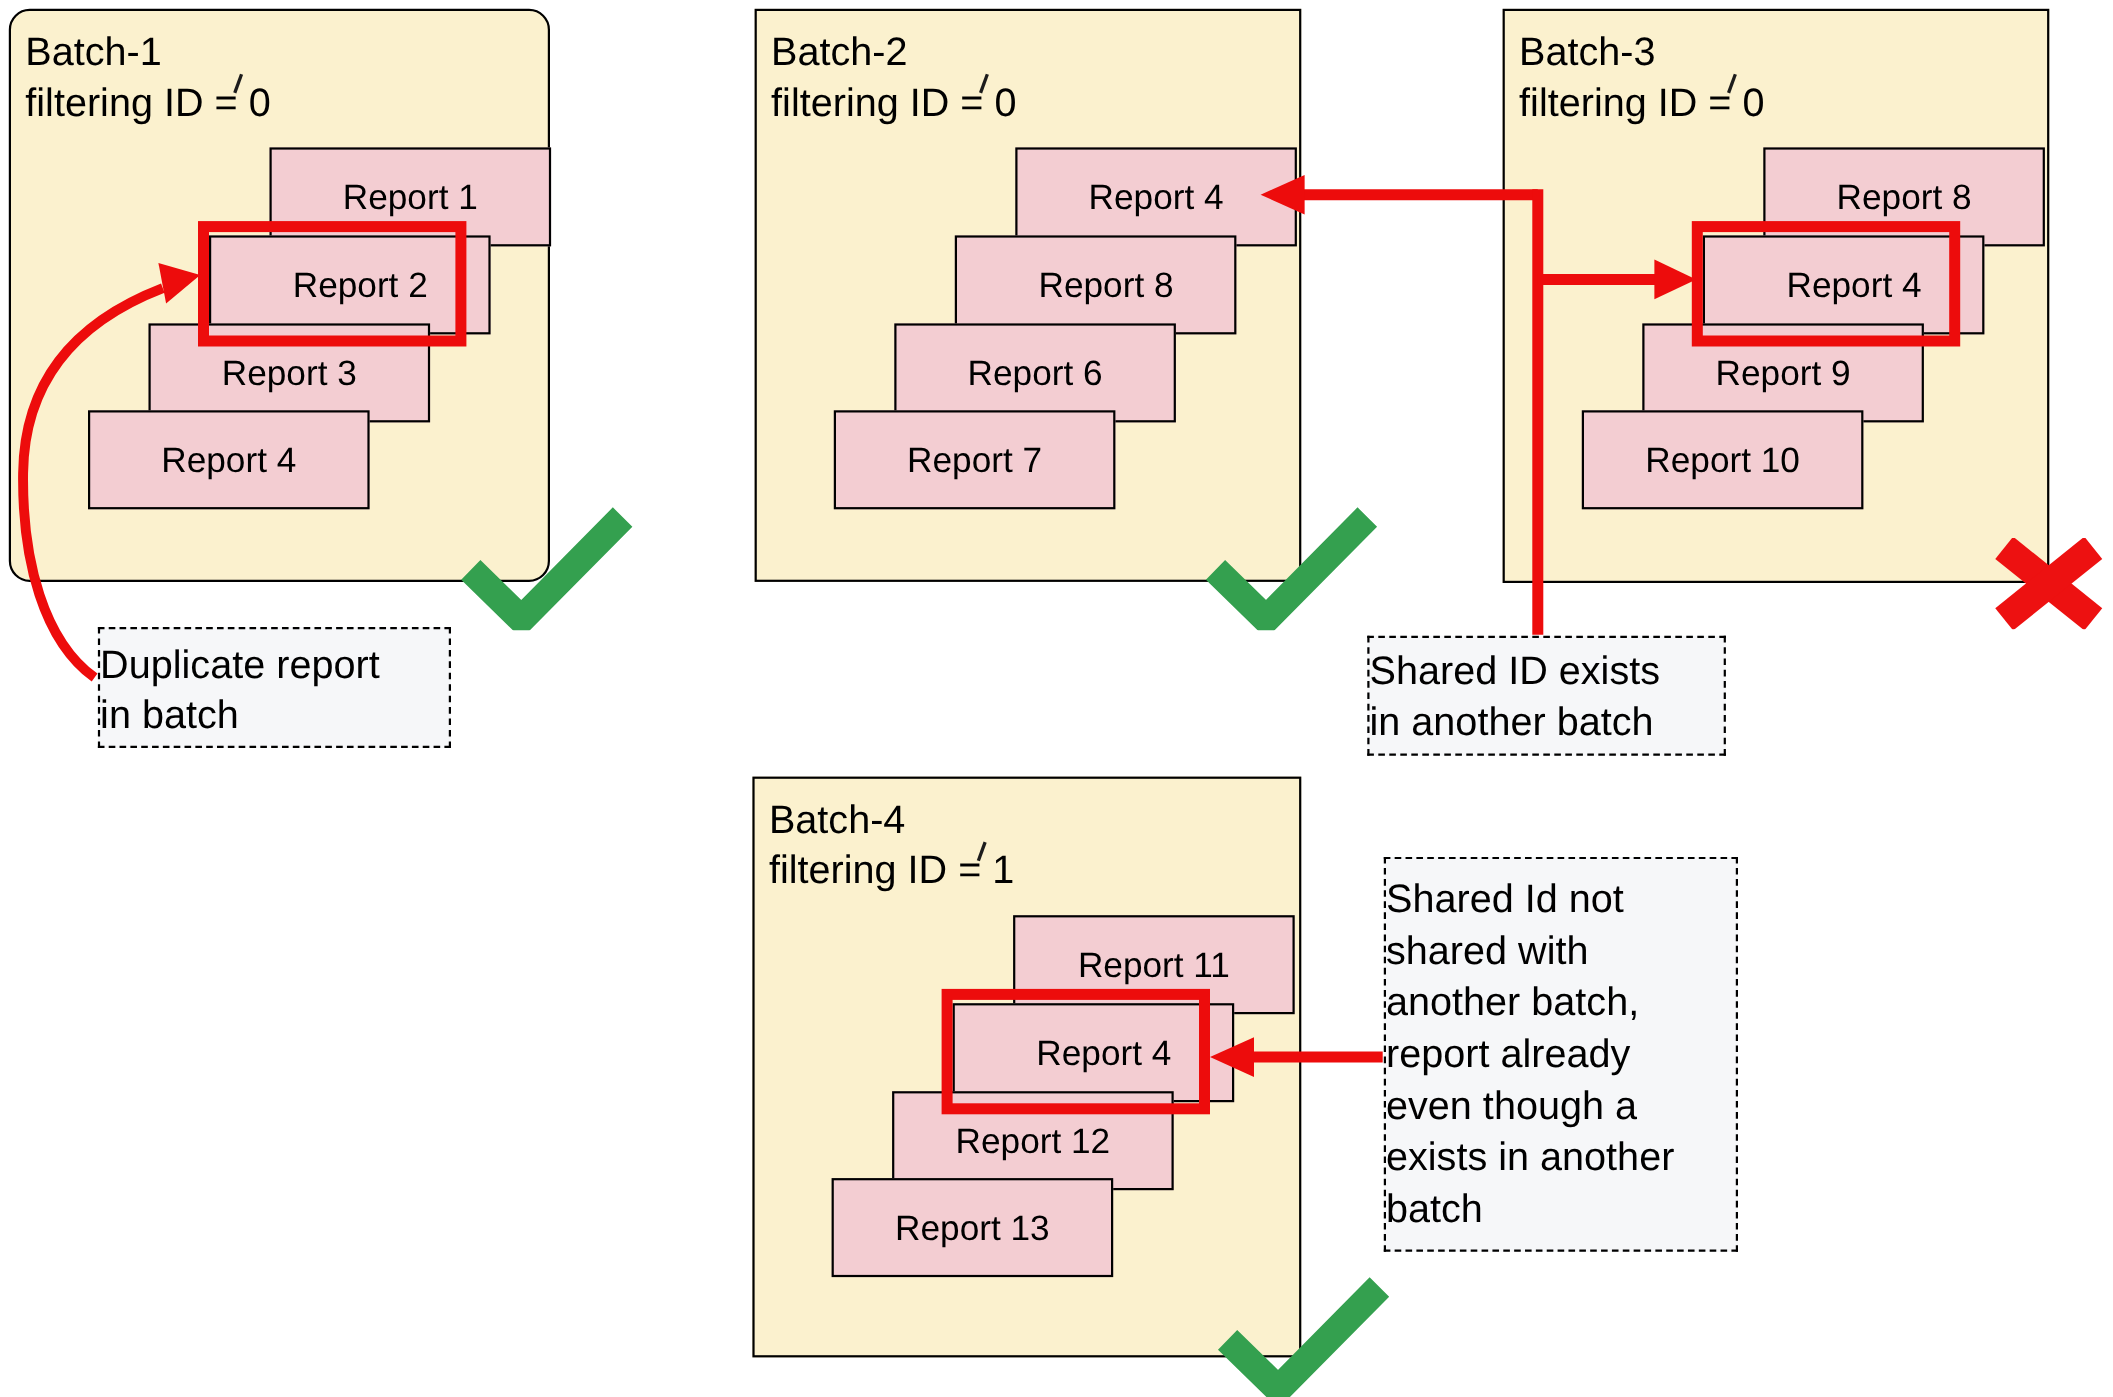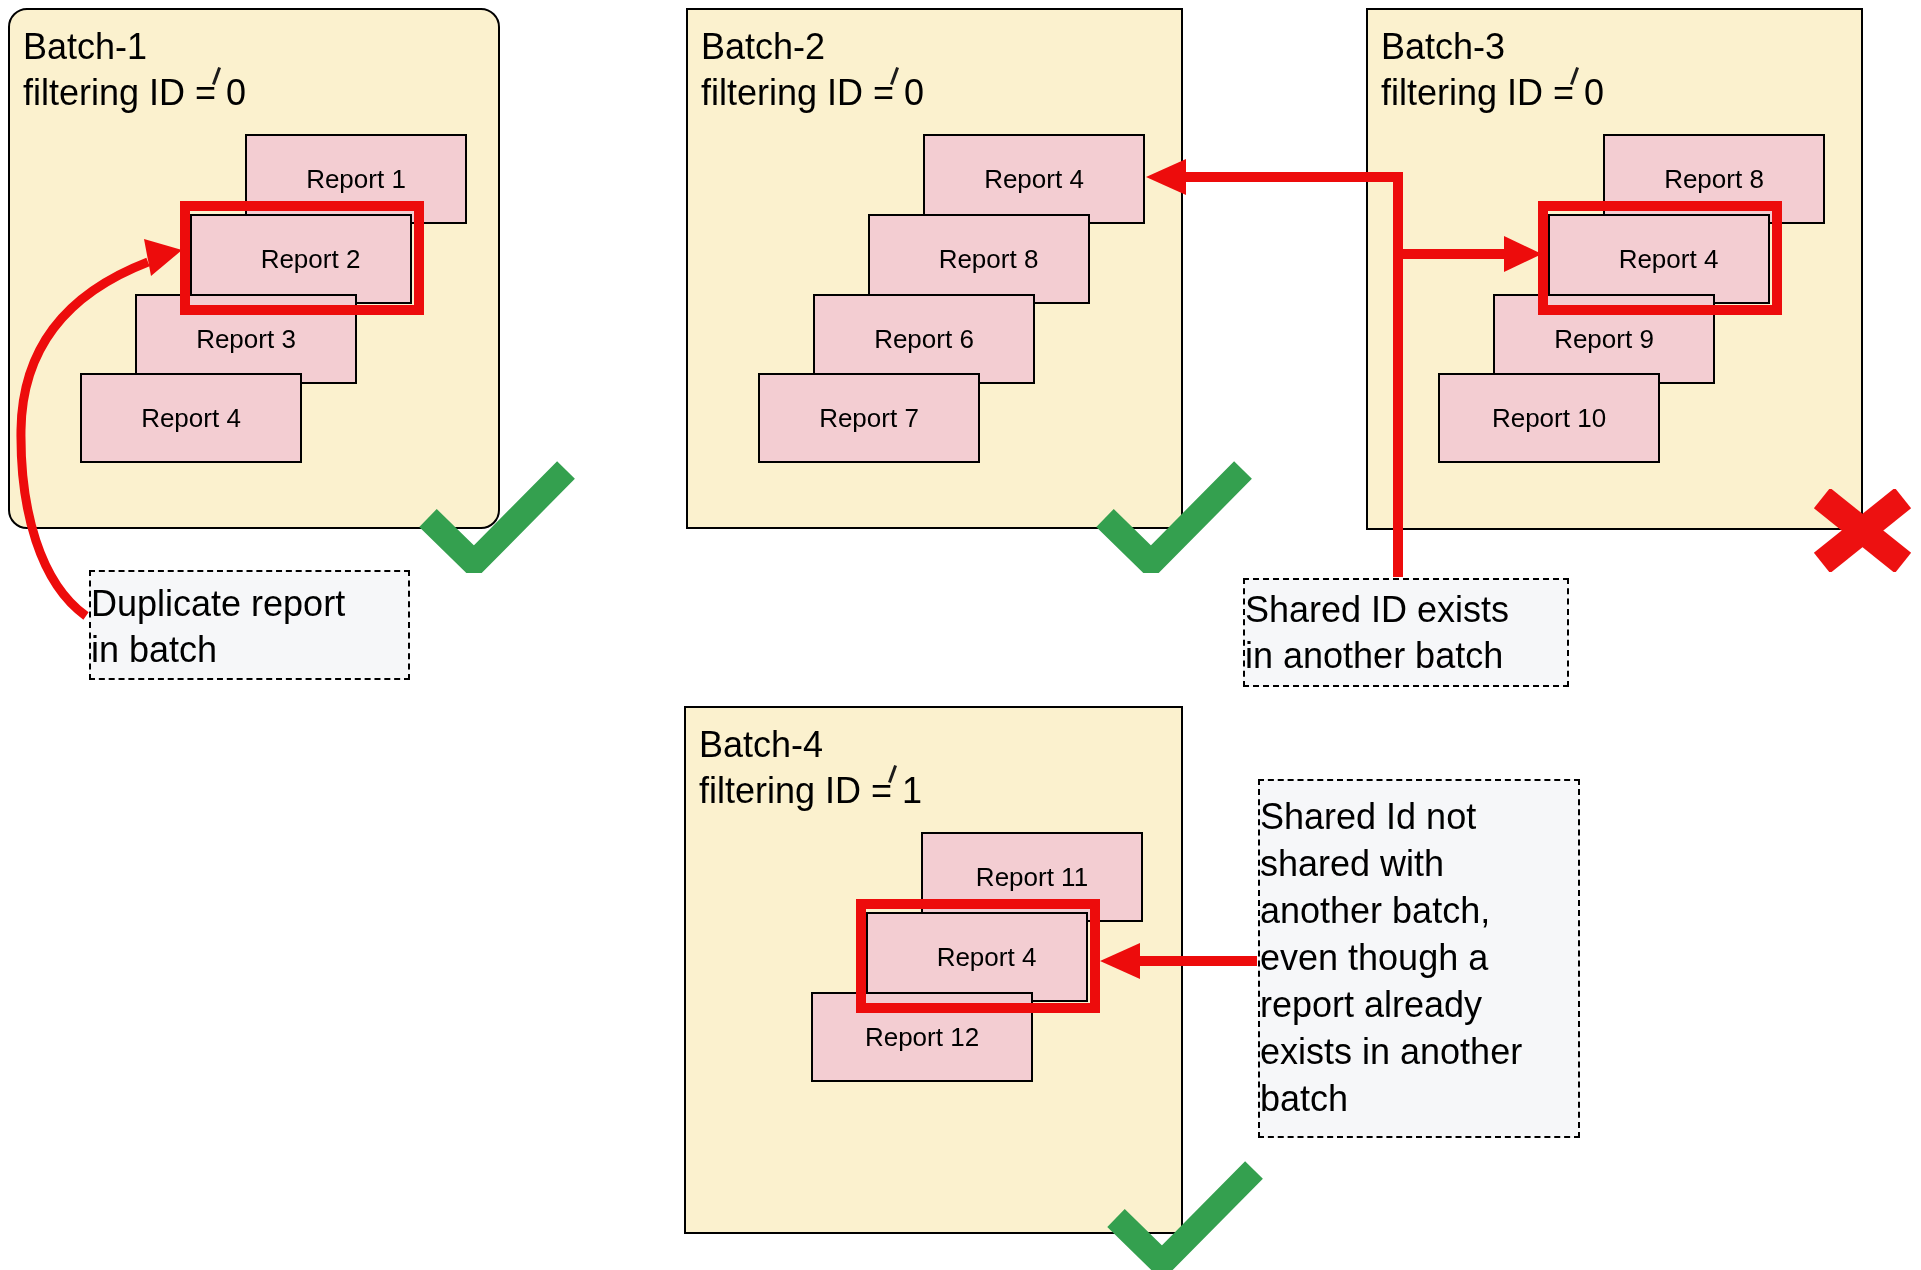--- a/index.html
+++ b/index.html
@@ -14,24 +14,24 @@
   }
   .batch-title {
     position:absolute; left:13px; top:14px;
     font-size:36px; line-height:46px; white-space:nowrap;
   }
   .tick-artifact {
     position:absolute; left:205px; top:57px; width:3px; height:18px;
     background:#1c1c1c; transform:rotate(20deg);
   }
   .report {
-    position:absolute; width:222px; height:90px;
+    position:absolute; width:256px; height:90px;
     background:var(--report_fill); border:2px solid var(--report_border);
     box-sizing:border-box; display:flex; align-items:center; justify-content:center;
-    font-size:26px;
+    font-size:32px;
   }
   .slot0 { left:235px; top:124px; z-index:1; }
   .slot1 { left:180px; top:204px; z-index:2;padding-left:19px; }
   .slot2 { left:125px; top:284px; z-index:3; }
   .slot3 { left:70px;  top:363px; z-index:4; }
   .highlight-frame {
     position:absolute; left:170px; top:191px; width:244px; height:114px;
     border:10px solid var(--highlight_red); box-sizing:border-box; z-index:9;
   }
   .note {
@@ -122,39 +122,42 @@
     <div class="tick-artifact"></div>
     <div class="report slot0">
         <span>Report 11</span>
       </div>
     <div class="report slot1">
         <span>Report 4</span>
       </div>
     <div class="report slot2">
         <span>Report 12</span>
       </div>
+    <div class="report slot3">
+        <span>Report 13</span>
+      </div>
     <div class="highlight-frame"></div>
   </div>
 
   <div class="note" id="note-duplicate">
     <div class="nline">Duplicate report</div>
     <div class="nline">in batch</div>
   </div>
 
   <div class="note" id="note-shared">
     <div class="nline">Shared ID exists</div>
     <div class="nline">in another batch</div>
   </div>
 
   <div class="note" id="note-not-shared">
     <div class="nline">Shared Id not</div>
     <div class="nline">shared with</div>
     <div class="nline">another batch,</div>
+    <div class="nline">report already</div>
     <div class="nline">even though a</div>
-    <div class="nline">report already</div>
     <div class="nline">exists in another</div>
     <div class="nline">batch</div>
   </div>
 
   <svg class="overlay" width="1921" height="1270" viewBox="0 0 1921 1270">
     <g style="stroke:var(--arrow_red); fill:var(--arrow_red);">
 
       <path d="M 86 616 C 40 583 20 510 21 430 C 22 355 60 296 148 262" style="fill:none" stroke-width="9"></path>
       <polygon stroke="none" points="182,250 144,239 151,276"></polygon>
 

